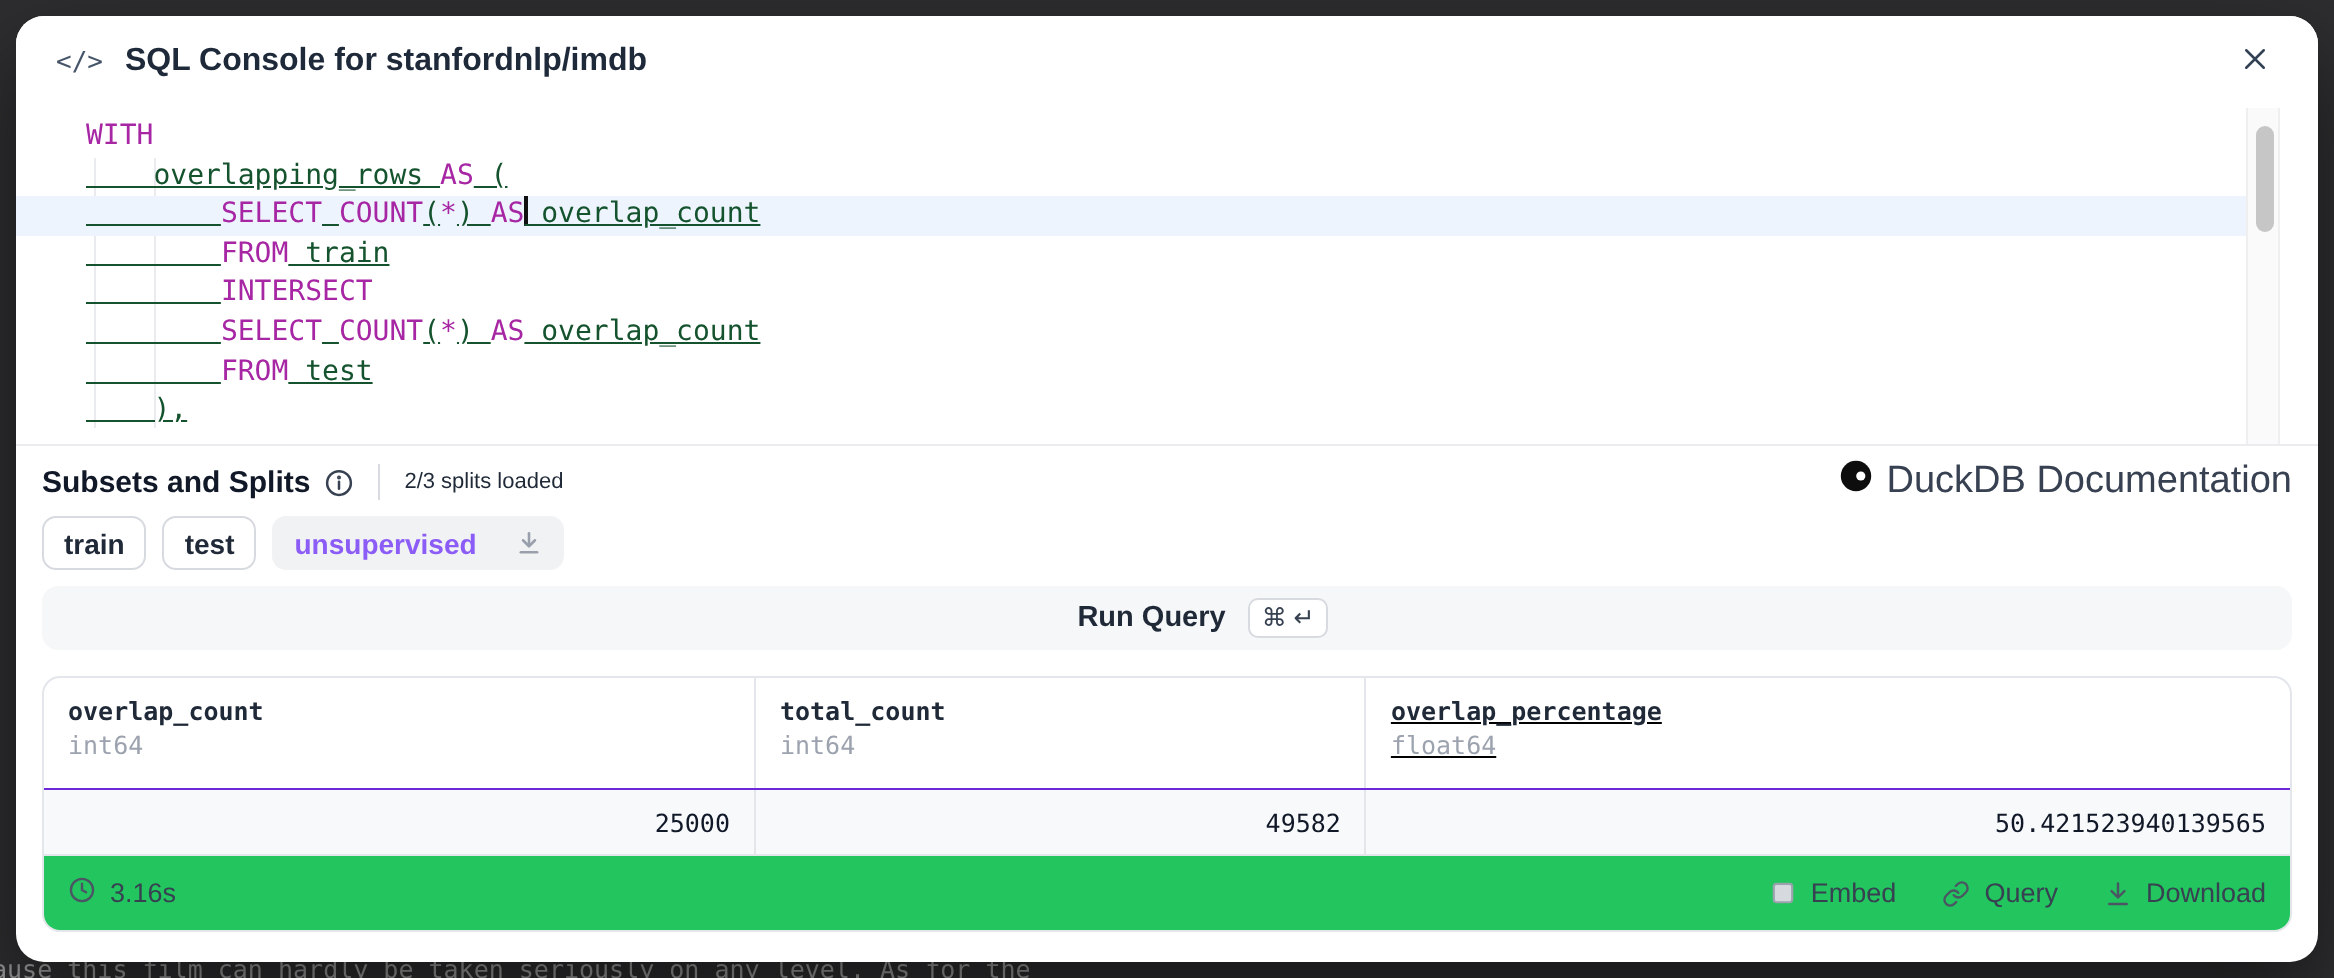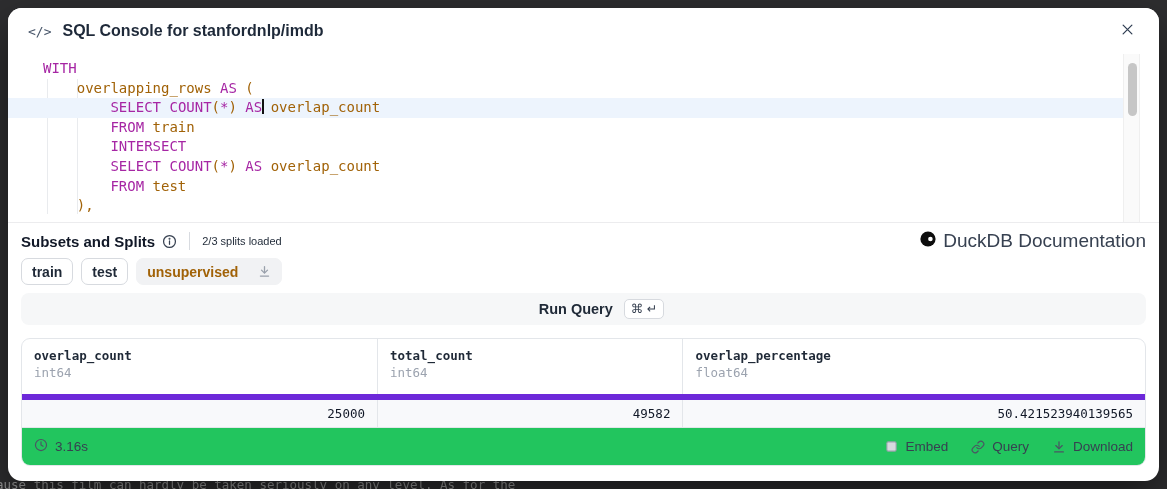--- a/index.html
+++ b/index.html
@@ -20,21 +20,21 @@
   .close-btn { margin-left:auto; width:24px; height:24px; display:flex; align-items:center; justify-content:center;
                background:none; border:none; color:#334155; cursor:pointer; padding:0; }
 
   
   .editor { position:absolute; top:46px; left:0; right:0; height:169px; border-bottom:1px solid #ececee;
             font-family:"DejaVu Sans Mono", monospace; font-size:14px; color:#1f2328; cursor:text; }
   .code-lines { position:absolute; top:5px; left:0; right:36px; }
   .code-line { height:19.6px; line-height:19.6px; padding-left:35px; white-space:pre; }
   .code-line.active { background:#edf4fd; }
   .tok-keyword { color:#a626a4; }
-  .tok-plain { color:#a16207; }
+  .tok-plain { color:#14532d;text-decoration:underline; }
   .cursor { display:inline-block; width:1.5px; height:15px; background:#111; vertical-align:-2px; margin-right:-1.5px; }
   .guide { position:absolute; top:25px; bottom:8px; width:1px; background:#e9ebee; }
   .guide-1 { left:39px; } .guide-2 { left:69px; }
   .v-scrollbar { position:absolute; top:0; bottom:0; right:19px; width:17px; background:#fafafa;
                  border-left:1px solid #efefef; border-right:1px solid #efefef; }
   .v-thumb { position:absolute; top:9px; left:3.5px; width:9px; height:53px; background:#c6c6c6; border-radius:5px; cursor:pointer; }
 
   
   .splits-row { position:absolute; top:213px; left:13px; right:13px; height:40px; display:flex; align-items:center; }
   .sp-title { font-size:15px; font-weight:700; color:#111827; }
@@ -42,39 +42,39 @@
   .sp-div { width:1px; height:18px; background:#d8dbe0; margin:0 12px; }
   .sp-status { font-size:11px; color:#1f2937; }
   .doc-link { margin-left:auto; display:flex; align-items:center; gap:7px; font-size:19px; color:#374151;
               background:none; border:none; font-family:inherit; cursor:pointer; padding:0; }
 
   
   .chips-row { position:absolute; top:250px; left:13px; display:flex; gap:8px; }
   .chip { display:flex; align-items:center; gap:6px; height:27px; padding:0 10px; background:#fff;
           border:1px solid #d7dadf; border-radius:7px; font-size:14px; font-weight:700; color:#1f2937;
           font-family:inherit; cursor:pointer; }
-  .chip.chip-disabled { background:#f1f2f4; border-color:#f1f2f4; color:#a16207;gap:20px; }
+  .chip.chip-disabled { background:#f1f2f4; border-color:#f1f2f4; color:#8b5cf6;gap:20px; }
   .chip .chip-ic { display:flex; color:#99a0ab; }
 
   
   .run-btn { position:absolute; top:285px; left:13px; right:13px; height:32px; background:#f6f7f8; border:none;
              border-radius:8px; display:flex; align-items:center; justify-content:center; gap:11px;
              font-family:inherit; cursor:pointer; }
   .run-label { font-size:14.5px; font-weight:700; color:#1f2937;margin-left:36px; }
   .kbd { background:#fff; border:1px solid #d7dadf; border-radius:5px; padding:1px 6px 2px; font-size:12.5px; color:#374151; }
 
   
   .results { position:absolute; top:330px; left:13px; right:13px; height:128px; border:1px solid #e3e6ea;
              border-radius:9px; overflow:hidden; background:#fff; }
   .t-header { display:flex; height:55px; }
   .t-hcell { padding:9px 12px 0; }
   .t-hcell.bordered, .t-cell.bordered { border-right:1px solid #e3e6ea; }
   .col-name { font-family:"DejaVu Sans Mono", monospace; font-size:12.5px; font-weight:700; color:#1f2937; }
   .col-type { font-family:"DejaVu Sans Mono", monospace; font-size:12.5px; color:#9ca3af; margin-top:2px; }
-  .t-row { display:flex; height:33px; border-top:6px solid #6d28d9; background:#f8f9fb; }
+  .t-row { display:flex; height:33px; border-top:1px solid #6d28d9; background:#f8f9fb; }
   .t-cell { display:flex; align-items:center; justify-content:flex-end; padding:0 12px;
             font-family:"DejaVu Sans Mono", monospace; font-size:12.5px; color:#111827; }
   .t-footer { display:flex; align-items:center; height:38px; border-top:1px solid #e3e6ea; background:#22c55e; padding:0 12px; }
   .f-time { display:flex; align-items:center; gap:7px; font-size:13.5px; color:#374151; }
   .f-actions { margin-left:auto; display:flex; gap:23px; }
   .f-action { display:flex; align-items:center; gap:7px; font-size:13.5px; color:#374151; background:none;
               border:none; font-family:inherit; cursor:pointer; padding:0; }
   .f-action .ic { display:flex; color:#6b7280; }
 </style>
 </head>
@@ -159,21 +159,21 @@
   <div class="results">
     <div class="t-header">
         <div class="t-hcell bordered" style="width: 31.7%;">
           <div class="col-name">overlap_count</div>
           <div class="col-type">int64</div>
         </div>
         <div class="t-hcell bordered" style="width: 27.2%;">
           <div class="col-name">total_count</div>
           <div class="col-type">int64</div>
         </div>
-        <div class="t-hcell" style="width: 41.1%;">
+        <div class="t-hcell" style="width: 41.1%; text-decoration: underline;">
           <div class="col-name">overlap_percentage</div>
           <div class="col-type">float64</div>
         </div>
       </div>
     <div class="t-row">
         <div class="t-cell bordered" style="width: 31.7%;">25000</div>
         <div class="t-cell bordered" style="width: 27.2%;">49582</div>
         <div class="t-cell" style="width: 41.1%;">50.421523940139565</div>
       </div>
     <div class="t-footer">

